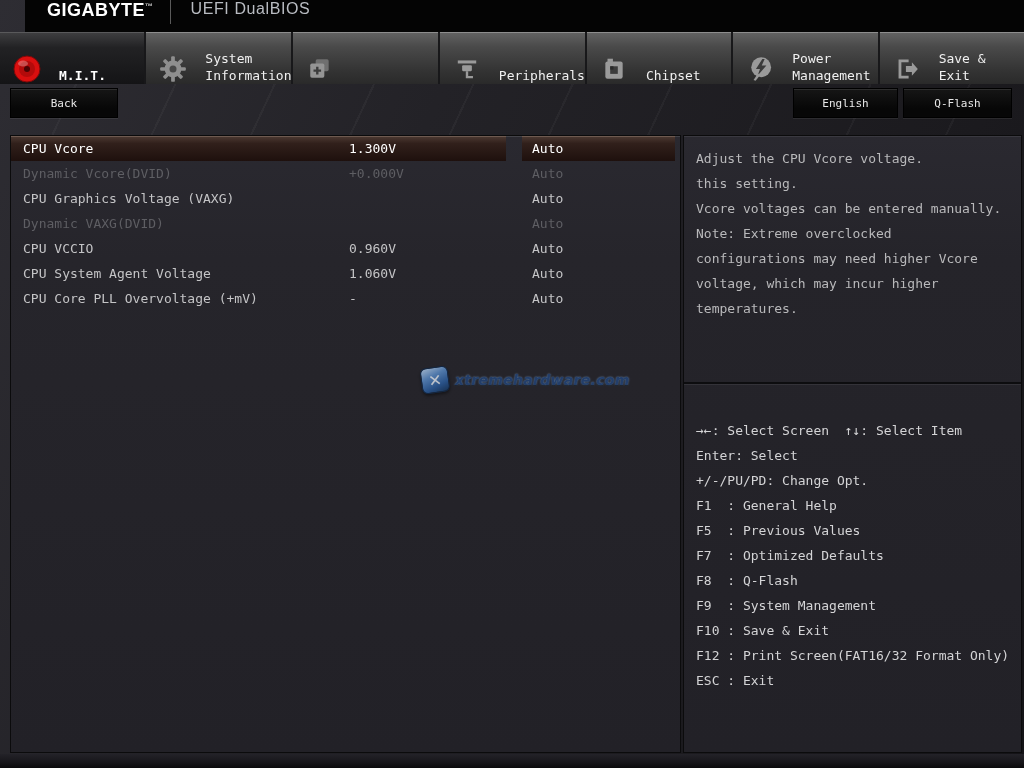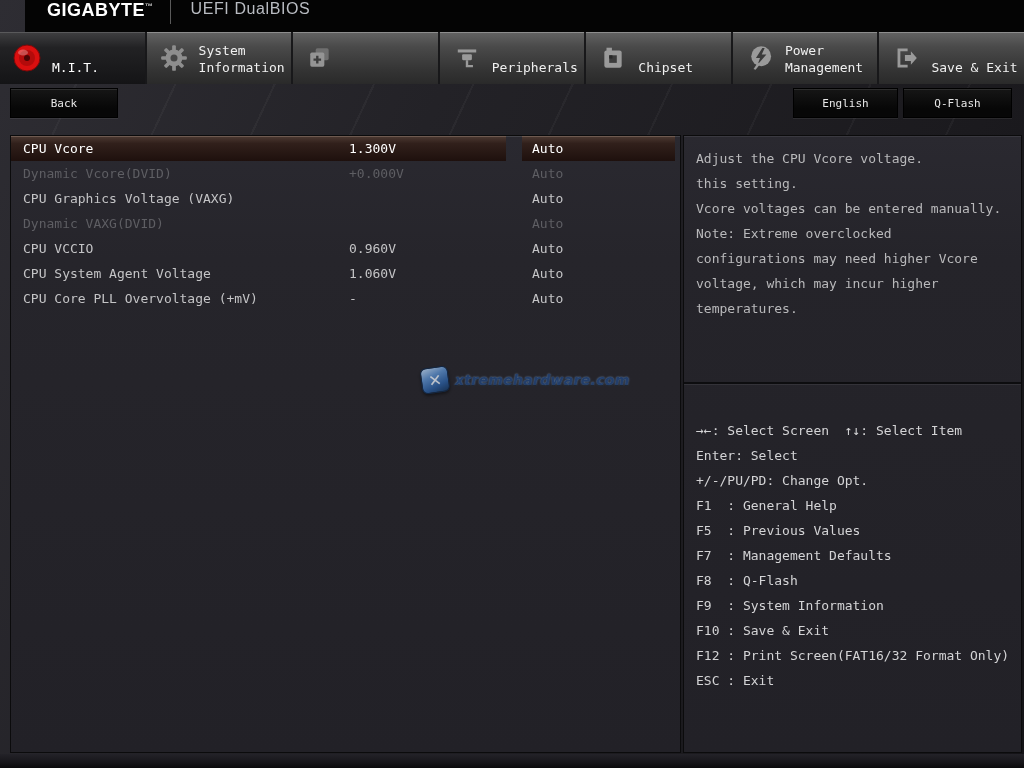--- a/index.html
+++ b/index.html
@@ -30,37 +30,37 @@
   .topbar-title {
     font-family:"Liberation Sans", sans-serif; color:#b9bcc2; font-size:16px; letter-spacing:0.6px;
   }
 
   
   .tabbar {
     position:absolute; left:0; top:32px; width:1024px; height:52px;
     display:flex;
   }
   .tab {
-    flex:1 1 0; display:flex; align-items:center; gap:10px;
+    flex:1 1 0; display:flex; align-items:flex-end; gap:17px;
     padding-left:12px; cursor:default; position:relative;
     border-right:2px solid #18181a;
     background:linear-gradient(180deg,#636363 0%,#4a4a4a 28%,#333333 75%,#2a2a2a 100%);
     box-shadow:inset 0 1px 0 rgba(255,255,255,0.28);
   }
   .tab:last-child { border-right:none; }
   .tab.active {
     background:linear-gradient(180deg,#3f3f41 0%,#222224 30%,#141416 100%);
     box-shadow:inset 0 1px 0 rgba(255,255,255,0.14);
   }
   .tab .icon { width:30px; height:30px; flex:0 0 auto; display:flex; align-items:center; justify-content:center; }
   .tab-label {
     color:#f0f0f0; font-size:13px; line-height:17px;
     display:flex; align-items:flex-end; min-height:36px; max-width:96px;
   }
-  .tab.active .tab-label { color:#ffffff; }
+  .tab.active .tab-label { color:#ffffff;font-weight:bold; }
 
   
   .btn {
     position:absolute; height:30px;
     background:linear-gradient(180deg,#161616,#070707 70%);
     border:1px solid #000;
     box-shadow:inset 0 1px 0 #2e2e2e, 0 1px 0 rgba(255,255,255,0.07);
     color:#e8e8e8; font-size:11px; font-family:"DejaVu Sans Mono", monospace;
     display:flex; align-items:center; justify-content:center; cursor:default;
   }
@@ -309,22 +309,22 @@
     <div class="line">configurations may need higher Vcore</div>
     <div class="line">voltage, which may incur higher</div>
     <div class="line">temperatures.</div>
   </div>
   <div class="keys-section">
     <div class="line">→←: Select Screen  ↑↓: Select Item</div>
     <div class="line">Enter: Select</div>
     <div class="line">+/-/PU/PD: Change Opt.</div>
     <div class="line">F1  : General Help</div>
     <div class="line">F5  : Previous Values</div>
-    <div class="line">F7  : Management Defaults</div>
+    <div class="line">F7  : Optimized Defaults</div>
     <div class="line">F8  : Q-Flash</div>
-    <div class="line">F9  : System Information</div>
+    <div class="line">F9  : System Management</div>
     <div class="line">F10 : Save &amp; Exit</div>
     <div class="line">F12 : Print Screen(FAT16/32 Format Only)</div>
     <div class="line">ESC : Exit</div>
   </div>
 </div>
 
 <div class="bottom-strip"></div>
 
 </body></html>

